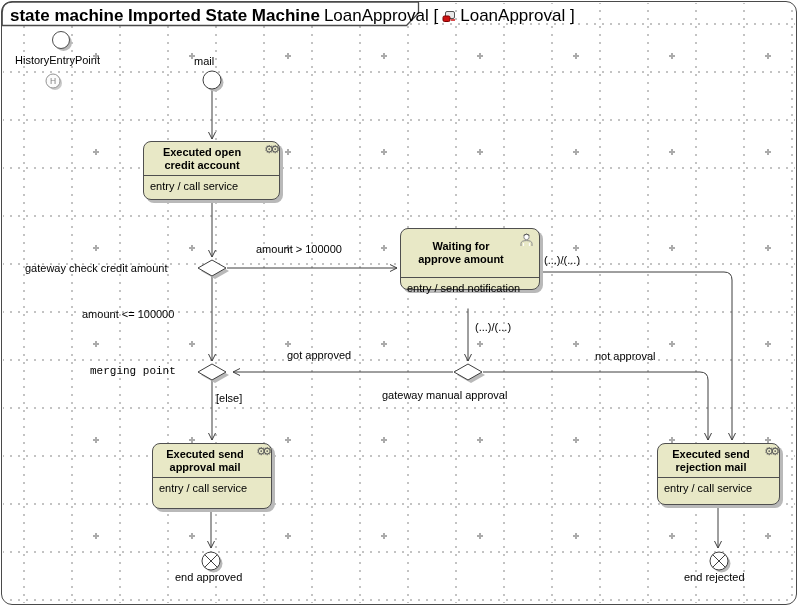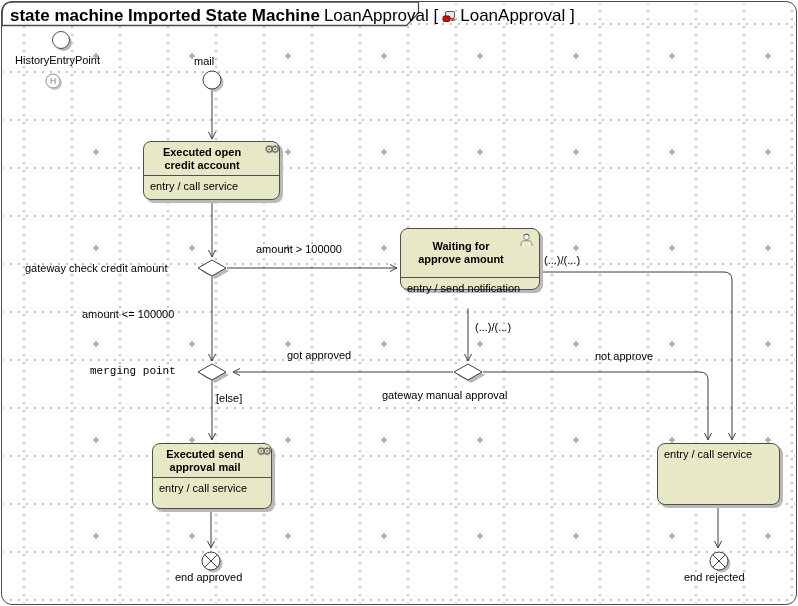--- a/index.html
+++ b/index.html
@@ -131,37 +131,41 @@
 
   <div class="state" style="left:152px;top:443px;width:120px;height:66px;">
     <div class="title" style="height:33px;">
       <span class="name" style="width:88px;">Executed send approval mail</span>
       <span class="gear-icon"></span>
     </div>
     <div class="entry">entry / call service</div>
   </div>
 
   <div class="state" style="left:657px;top:443px;width:123px;height:62px;">
+    <div class="title" style="height:33px;">
+      <span class="name" style="width:90px;">Executed send rejection mail</span>
+      <span class="gear-icon"></span>
+    </div>
     <div class="entry">entry / call service</div>
   </div>
 
   <div class="label" style="left:15px;top:54px;">HistoryEntryPoint</div>
   <div class="label" style="left:194px;top:55px;">mail</div>
   <div class="label" style="left:25px;top:262px;">gateway check credit amount</div>
   <div class="label" style="left:90px;top:365px;font-family:Liberation Mono, monospace;">merging point</div>
   <div class="label" style="left:382px;top:389px;">gateway manual approval</div>
   <div class="label" style="left:175px;top:571px;">end approved</div>
   <div class="label" style="left:684px;top:571px;">end rejected</div>
 
   <div class="label" style="left:256px;top:243px;">amount &gt; 100000</div>
   <div class="label" style="left:82px;top:308px;">amount &lt;= 100000</div>
   <div class="label" style="left:544px;top:254px;">(...)/(...)</div>
   <div class="label" style="left:475px;top:321px;">(...)/(...)</div>
   <div class="label" style="left:287px;top:349px;">got approved</div>
-  <div class="label" style="left:595px;top:350px;">not approve</div>
+  <div class="label" style="left:595px;top:350px;">not approval</div>
   <div class="label" style="left:216px;top:392px;">[else]</div>
 
   <svg class="tab" width="430" height="28">
     <path d="M12.5,2.2 H418.5 V13 L406.5,25.5 H2.2 V12.5 Q2.2,2.2 12.5,2.2 Z" fill="#fff" stroke="#4a4a4a" stroke-width="1.3"></path>
   </svg>
   <div class="tab-text">
     <b>state machine Imported State Machine</b>
     <span>LoanApproval [</span>
     <svg class="sm-icon" width="14" height="13">
       <rect x="3.5" y="1.5" width="9" height="7" rx="1.5" fill="#e9e9e9" stroke="#555"></rect>

